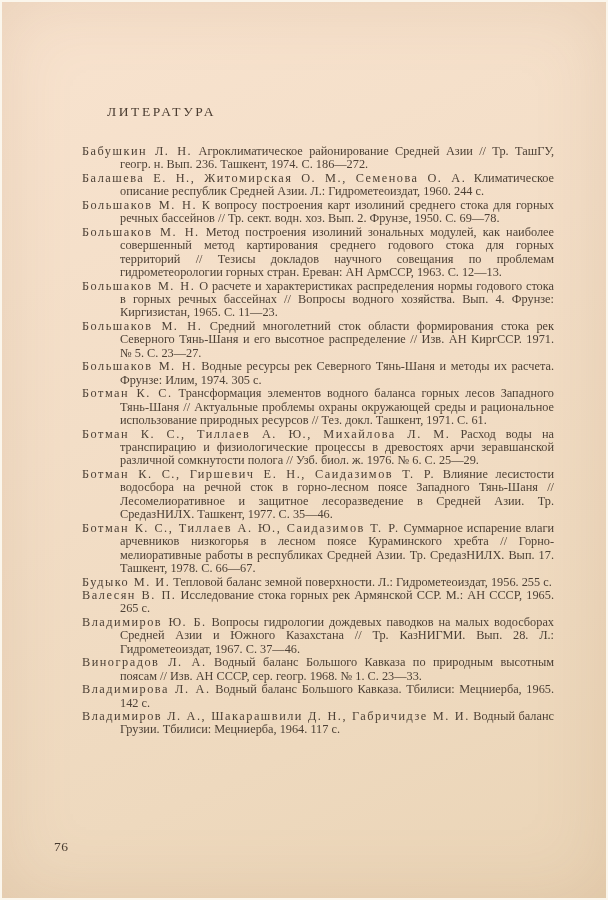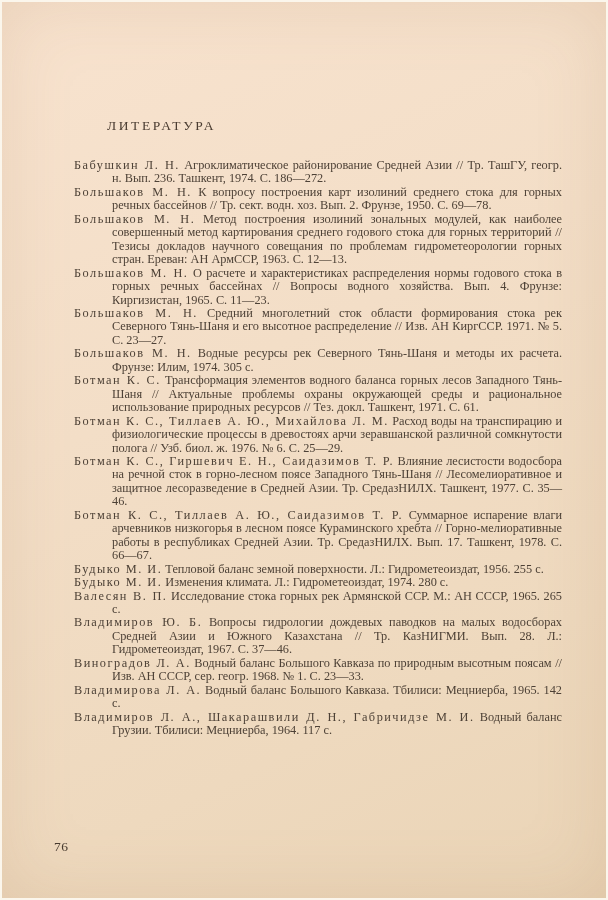--- a/index.html
+++ b/index.html
@@ -25,28 +25,28 @@
     color: #4d4136;
   }
   .content {
     position: absolute;
     top: 0;
     left: 0;
     right: 0;
     padding: 102px 36px 0 64px;
   }
   .heading {
-    margin: 14px 0 25px 41px;
+    margin: 0 0 25px 41px;
     font-size: 13.5px;
     font-weight: normal;
     letter-spacing: 2.6px;
     color: #4a3c31;
   }
   .ref-list {
-    margin: 8px;
+    margin: 16px;
     padding: 0;
     list-style: none;
     font-size: 12.3px;
     line-height: 13.45px;
     text-align: justify;
   }
   .ref-entry {
     padding-left: 38px;
     text-indent: -38px;
   }
@@ -64,31 +64,31 @@
 </style>
 </head>
 <body>
 
 <div class="scan">
   <div class="page">
     <div class="content">
       <h1 class="heading">ЛИТЕРАТУРА</h1>
       <ol class="ref-list">
         <li class="ref-entry"><span class="ref-authors">Бабушкин Л. Н.</span> <span>Агроклиматическое районирование Средней Азии // Тр. ТашГУ, геогр. н. Вып. 236. Ташкент, 1974. С. 186—272.</span></li>
+        <li class="ref-entry"><span class="ref-authors">Балашева Е. Н., Житомирская О. М., Семенова О. А.</span> <span>Климатическое описание республик Средней Азии. Л.: Гидрометеоиздат, 1960. 244 с.</span></li>
         <li class="ref-entry"><span class="ref-authors">Большаков М. Н.</span> <span>К вопросу построения карт изолиний среднего стока для горных речных бассейнов // Тр. сект. водн. хоз. Вып. 2. Фрунзе, 1950. С. 69—78.</span></li>
         <li class="ref-entry"><span class="ref-authors">Большаков М. Н.</span> <span>Метод построения изолиний зональных модулей, как наиболее совершенный метод картирования среднего годового стока для горных территорий // Тезисы докладов научного совещания по проблемам гидрометеорологии горных стран. Ереван: АН АрмССР, 1963. С. 12—13.</span></li>
         <li class="ref-entry"><span class="ref-authors">Большаков М. Н.</span> <span>О расчете и характеристиках распределения нормы годового стока в горных речных бассейнах // Вопросы водного хозяйства. Вып. 4. Фрунзе: Киргизистан, 1965. С. 11—23.</span></li>
         <li class="ref-entry"><span class="ref-authors">Большаков М. Н.</span> <span>Средний многолетний сток области формирования стока рек Северного Тянь-Шаня и его высотное распределение // Изв. АН КиргССР. 1971. № 5. С. 23—27.</span></li>
         <li class="ref-entry"><span class="ref-authors">Большаков М. Н.</span> <span>Водные ресурсы рек Северного Тянь-Шаня и методы их расчета. Фрунзе: Илим, 1974. 305 с.</span></li>
         <li class="ref-entry"><span class="ref-authors">Ботман К. С.</span> <span>Трансформация элементов водного баланса горных лесов Западного Тянь-Шаня // Актуальные проблемы охраны окружающей среды и рациональное использование природных ресурсов // Тез. докл. Ташкент, 1971. С. 61.</span></li>
         <li class="ref-entry"><span class="ref-authors">Ботман К. С., Тиллаев А. Ю., Михайлова Л. М.</span> <span>Расход воды на транспирацию и физиологические процессы в древостоях арчи зеравшанской различной сомкнутости полога // Узб. биол. ж. 1976. № 6. С. 25—29.</span></li>
         <li class="ref-entry"><span class="ref-authors">Ботман К. С., Гиршевич Е. Н., Саидазимов Т. Р.</span> <span>Влияние лесистости водосбора на речной сток в горно-лесном поясе Западного Тянь-Шаня // Лесомелиоративное и защитное лесоразведение в Средней Азии. Тр. СредазНИЛХ. Ташкент, 1977. С. 35—46.</span></li>
         <li class="ref-entry"><span class="ref-authors">Ботман К. С., Тиллаев А. Ю., Саидазимов Т. Р.</span> <span>Суммарное испарение влаги арчевников низкогорья в лесном поясе Кураминского хребта // Горно-мелиоративные работы в республиках Средней Азии. Тр. СредазНИЛХ. Вып. 17. Ташкент, 1978. С. 66—67.</span></li>
         <li class="ref-entry"><span class="ref-authors">Будыко М. И.</span> <span>Тепловой баланс земной поверхности. Л.: Гидрометеоиздат, 1956. 255 с.</span></li>
-        <li class="ref-entry"><span class="ref-authors">Будыко М. И.</span> <span>Изменения климата. Л.: Гидрометеоиздат, 1974. 280 с.</span></li>
         <li class="ref-entry"><span class="ref-authors">Валесян В. П.</span> <span>Исследование стока горных рек Армянской ССР. М.: АН СССР, 1965. 265 с.</span></li>
         <li class="ref-entry"><span class="ref-authors">Владимиров Ю. Б.</span> <span>Вопросы гидрологии дождевых паводков на малых водосборах Средней Азии и Южного Казахстана // Тр. КазНИГМИ. Вып. 28. Л.: Гидрометеоиздат, 1967. С. 37—46.</span></li>
         <li class="ref-entry"><span class="ref-authors">Виноградов Л. А.</span> <span>Водный баланс Большого Кавказа по природным высотным поясам // Изв. АН СССР, сер. геогр. 1968. № 1. С. 23—33.</span></li>
         <li class="ref-entry"><span class="ref-authors">Владимирова Л. А.</span> <span>Водный баланс Большого Кавказа. Тбилиси: Мецниерба, 1965. 142 с.</span></li>
         <li class="ref-entry"><span class="ref-authors">Владимиров Л. А., Шакарашвили Д. Н., Габричидзе М. И.</span> <span>Водный баланс Грузии. Тбилиси: Мецниерба, 1964. 117 с.</span></li>
       </ol>
     </div>
     <div class="page-number">76</div>
   </div>
 </div>

